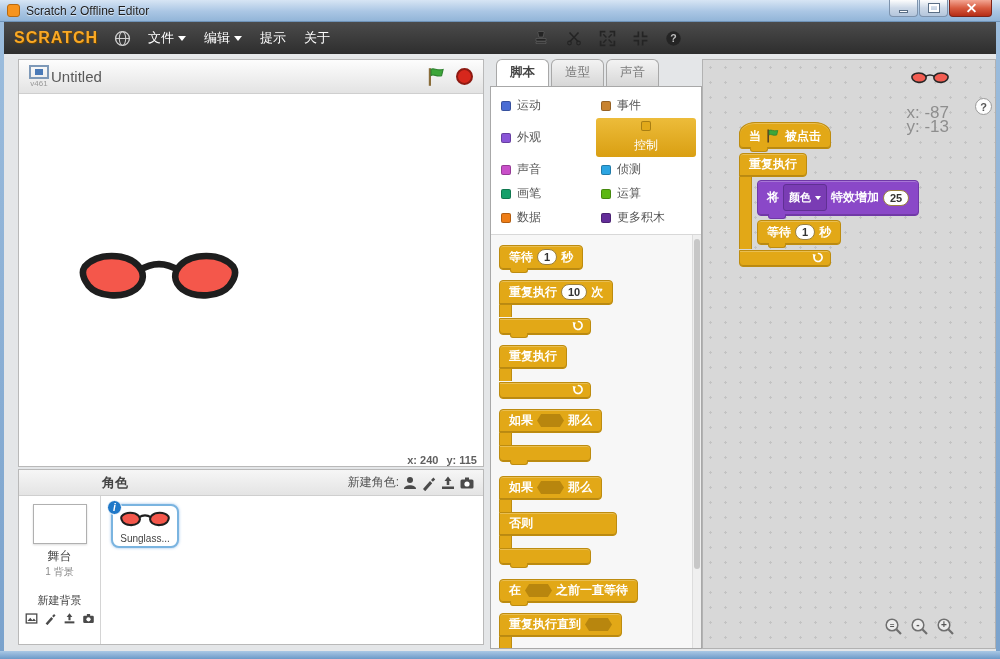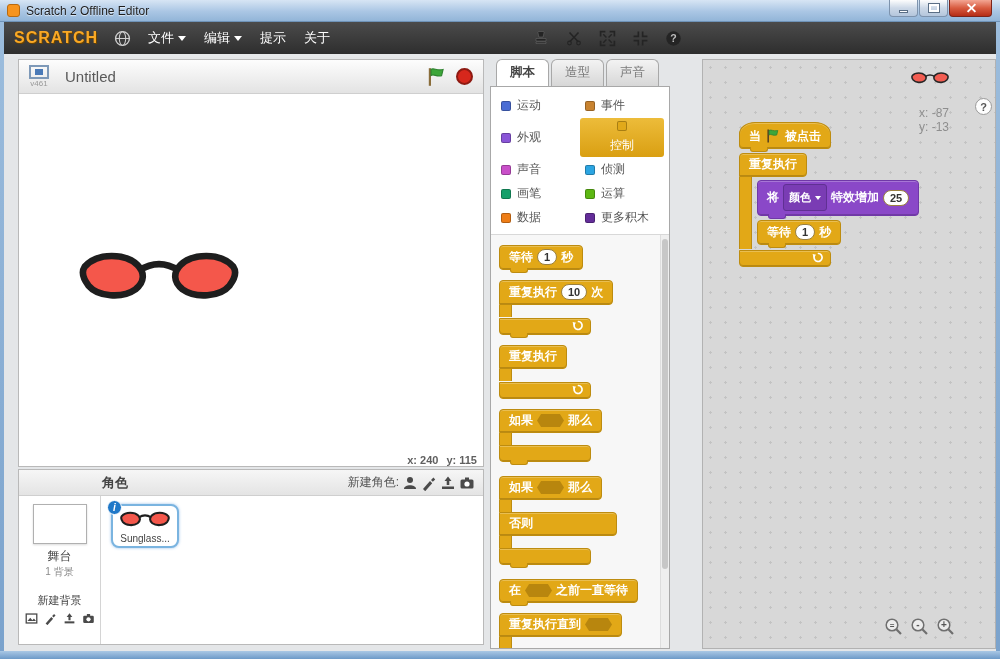--- a/index.html
+++ b/index.html
@@ -36,21 +36,21 @@
   .caret { width:0; height:0; border-left:4px solid transparent; border-right:4px solid transparent; border-top:5px solid #fff; display:inline-block; }
   .toolbar-icons { display:flex; gap:13px; margin-left:185px; align-items:center; }
   .tb-icon { width:20px; height:20px; display:flex; align-items:center; justify-content:center; cursor:pointer; }
 
   
   .content { position:absolute; top:57px; left:4px; right:4px; bottom:8px; background:#e4e6e8; }
 
   
   .stage-panel { position:absolute; left:14px; top:2px; width:466px; height:408px; background:#fff; border:1px solid #b9b9b9; }
   .stage-header { height:34px; background:linear-gradient(#fdfdfd,#e3e3e3); border-bottom:1px solid #cfcfcf; display:flex; align-items:center; padding:0 10px; }
-  .stage-logo { display:flex; flex-direction:column; align-items:center; margin-right:16px; }
+  .stage-logo { display:flex; flex-direction:column; align-items:center; margin-right:2px; }
   .version-label { font-size:8px; color:#999; }
   .project-name { flex:1; font-size:15px; color:#595959; }
   .flag-btn, .stop-btn { cursor:pointer; margin-left:8px; display:flex; align-items:center; }
   .stop-circle { width:17px; height:17px; border-radius:50%; background:#d6271c; border:2px solid #8e1a12; }
   .stage-view { position:relative; height:356px; background:#fff; }
   .stage-sunglasses { position:absolute; left:60px; top:152px; }
   .mouse-coords { position:absolute; right:6px; bottom:-16px; font-size:11px; font-weight:bold; color:#5f5f5f; display:flex; gap:8px; }
 
   
   .sprite-panel { position:absolute; left:14px; top:412px; width:466px; height:176px; background:#fff; border:1px solid #b9b9b9; display:flex; flex-direction:column; }
@@ -66,21 +66,21 @@
   .stage-thumb-sub { font-size:10px; color:#8a8a8a; }
   .new-backdrop-label { margin-top:14px; font-size:11px; color:#444; }
   .backdrop-icons { display:flex; gap:6px; margin-top:4px; }
   .sprite-list { flex:1; padding:8px 10px; }
   .sprite-card { width:68px; border:2px solid #7ab4e0; border-radius:8px; background:#fff; padding:3px 2px 2px; position:relative; cursor:pointer; box-shadow:0 0 3px rgba(80,150,220,.6); }
   .sprite-card .thumb { display:flex; justify-content:center; }
   .sprite-card .name { font-size:10px; color:#444; text-align:center; margin-top:2px; white-space:nowrap; overflow:hidden; }
   .info-i { position:absolute; top:-6px; left:-6px; width:15px; height:15px; border-radius:50%; background:#1f78c8; color:#fff; font-size:10px; font-weight:bold; font-style:italic; display:flex; align-items:center; justify-content:center; border:1px solid #fff; cursor:pointer; }
 
   
-  .middle-col { position:absolute; left:486px; top:2px; width:180px; bottom:2px; }
+  .middle-col { position:absolute; left:486px; top:2px; width:212px; bottom:2px; }
   .tabs { height:27px; display:flex; align-items:flex-end; padding-left:6px; gap:2px; }
   .tab { padding:4px 13px 5px; border:1px solid #a8a8a8; border-bottom:none; border-radius:6px 6px 0 0;
          background:linear-gradient(#f3f3f3,#d7d7d7); color:#7a7a7a; font-size:12.5px; cursor:pointer; }
   .tab.active { background:#fff; color:#444; font-weight:bold; position:relative; z-index:3; }
   .palette-box { position:absolute; top:27px; left:0; right:0; bottom:0; background:#fff; border:1px solid #a8a8a8; overflow:hidden; }
   .categories { display:grid; grid-template-columns:1fr 1fr; padding:7px 5px 5px; row-gap:1px; }
   .cat { display:flex; align-items:center; gap:6px; font-size:12px; color:#575757; padding:3px 5px; border-radius:3px; cursor:pointer; }
   .cat .sq { width:10px; height:10px; border-radius:2px; border:1px solid rgba(0,0,0,.25); flex:none; }
   .cat.selected { background:linear-gradient(#edbc3a,#d99f12); color:#fff; font-weight:normal;flex-direction:column; }
   .cat-divider { border-top:1px solid #d8d8d8; }
@@ -109,21 +109,21 @@
   .hexslot { width:27px; height:13px; background:#b8860e; clip-path:polygon(15% 0,85% 0,100% 50%,85% 100%,15% 100%,0 50%); display:inline-block; cursor:pointer; }
   .ddslot { display:inline-flex; align-items:center; gap:4px; height:27px; padding:0 5px; border-radius:3px;
             font-size:11px; font-weight:bold; color:#fff; cursor:pointer; }
   .ddslot.p { background:#7a3cb4; border:1px solid #603093; }
   .ddslot .caret { border-top-color:#fff; border-left-width:3px; border-right-width:3px; border-top-width:4px; }
 
   
   .scripts-col { position:absolute; left:698px; top:2px; right:0; bottom:2px; border:1px solid #b2b2b2;
     background-color:#d8d8d8; background-image:radial-gradient(#c3c3c3 1px, transparent 1.3px); background-size:15px 15px; }
   .mini-sprite { position:absolute; right:46px; top:10px; opacity:.95; }
-  .sprite-coords { position:absolute; right:46px; top:46px; text-align:right; font-size:12px; color:#8e8e8e; line-height:14px; }
+  .sprite-coords { position:absolute; right:46px; top:46px; text-align:right; font-size:17px; color:#8e8e8e; line-height:14px; }
   .script { position:absolute; left:36px; top:62px; display:flex; flex-direction:column; align-items:flex-start; }
   .help-btn { position:absolute; right:3px; top:38px; width:17px; height:17px; border-radius:50%; background:#fdfdfd;
     border:1px solid #9a9a9a; color:#555; font-size:11px; font-weight:bold; display:flex; align-items:center; justify-content:center; cursor:pointer; }
   .zoom-controls { position:absolute; right:40px; bottom:8px; display:flex; gap:7px; }
   .zoom-btn { cursor:pointer; }
 </style>
 </head>
 <body>
 
 <div class="window">

